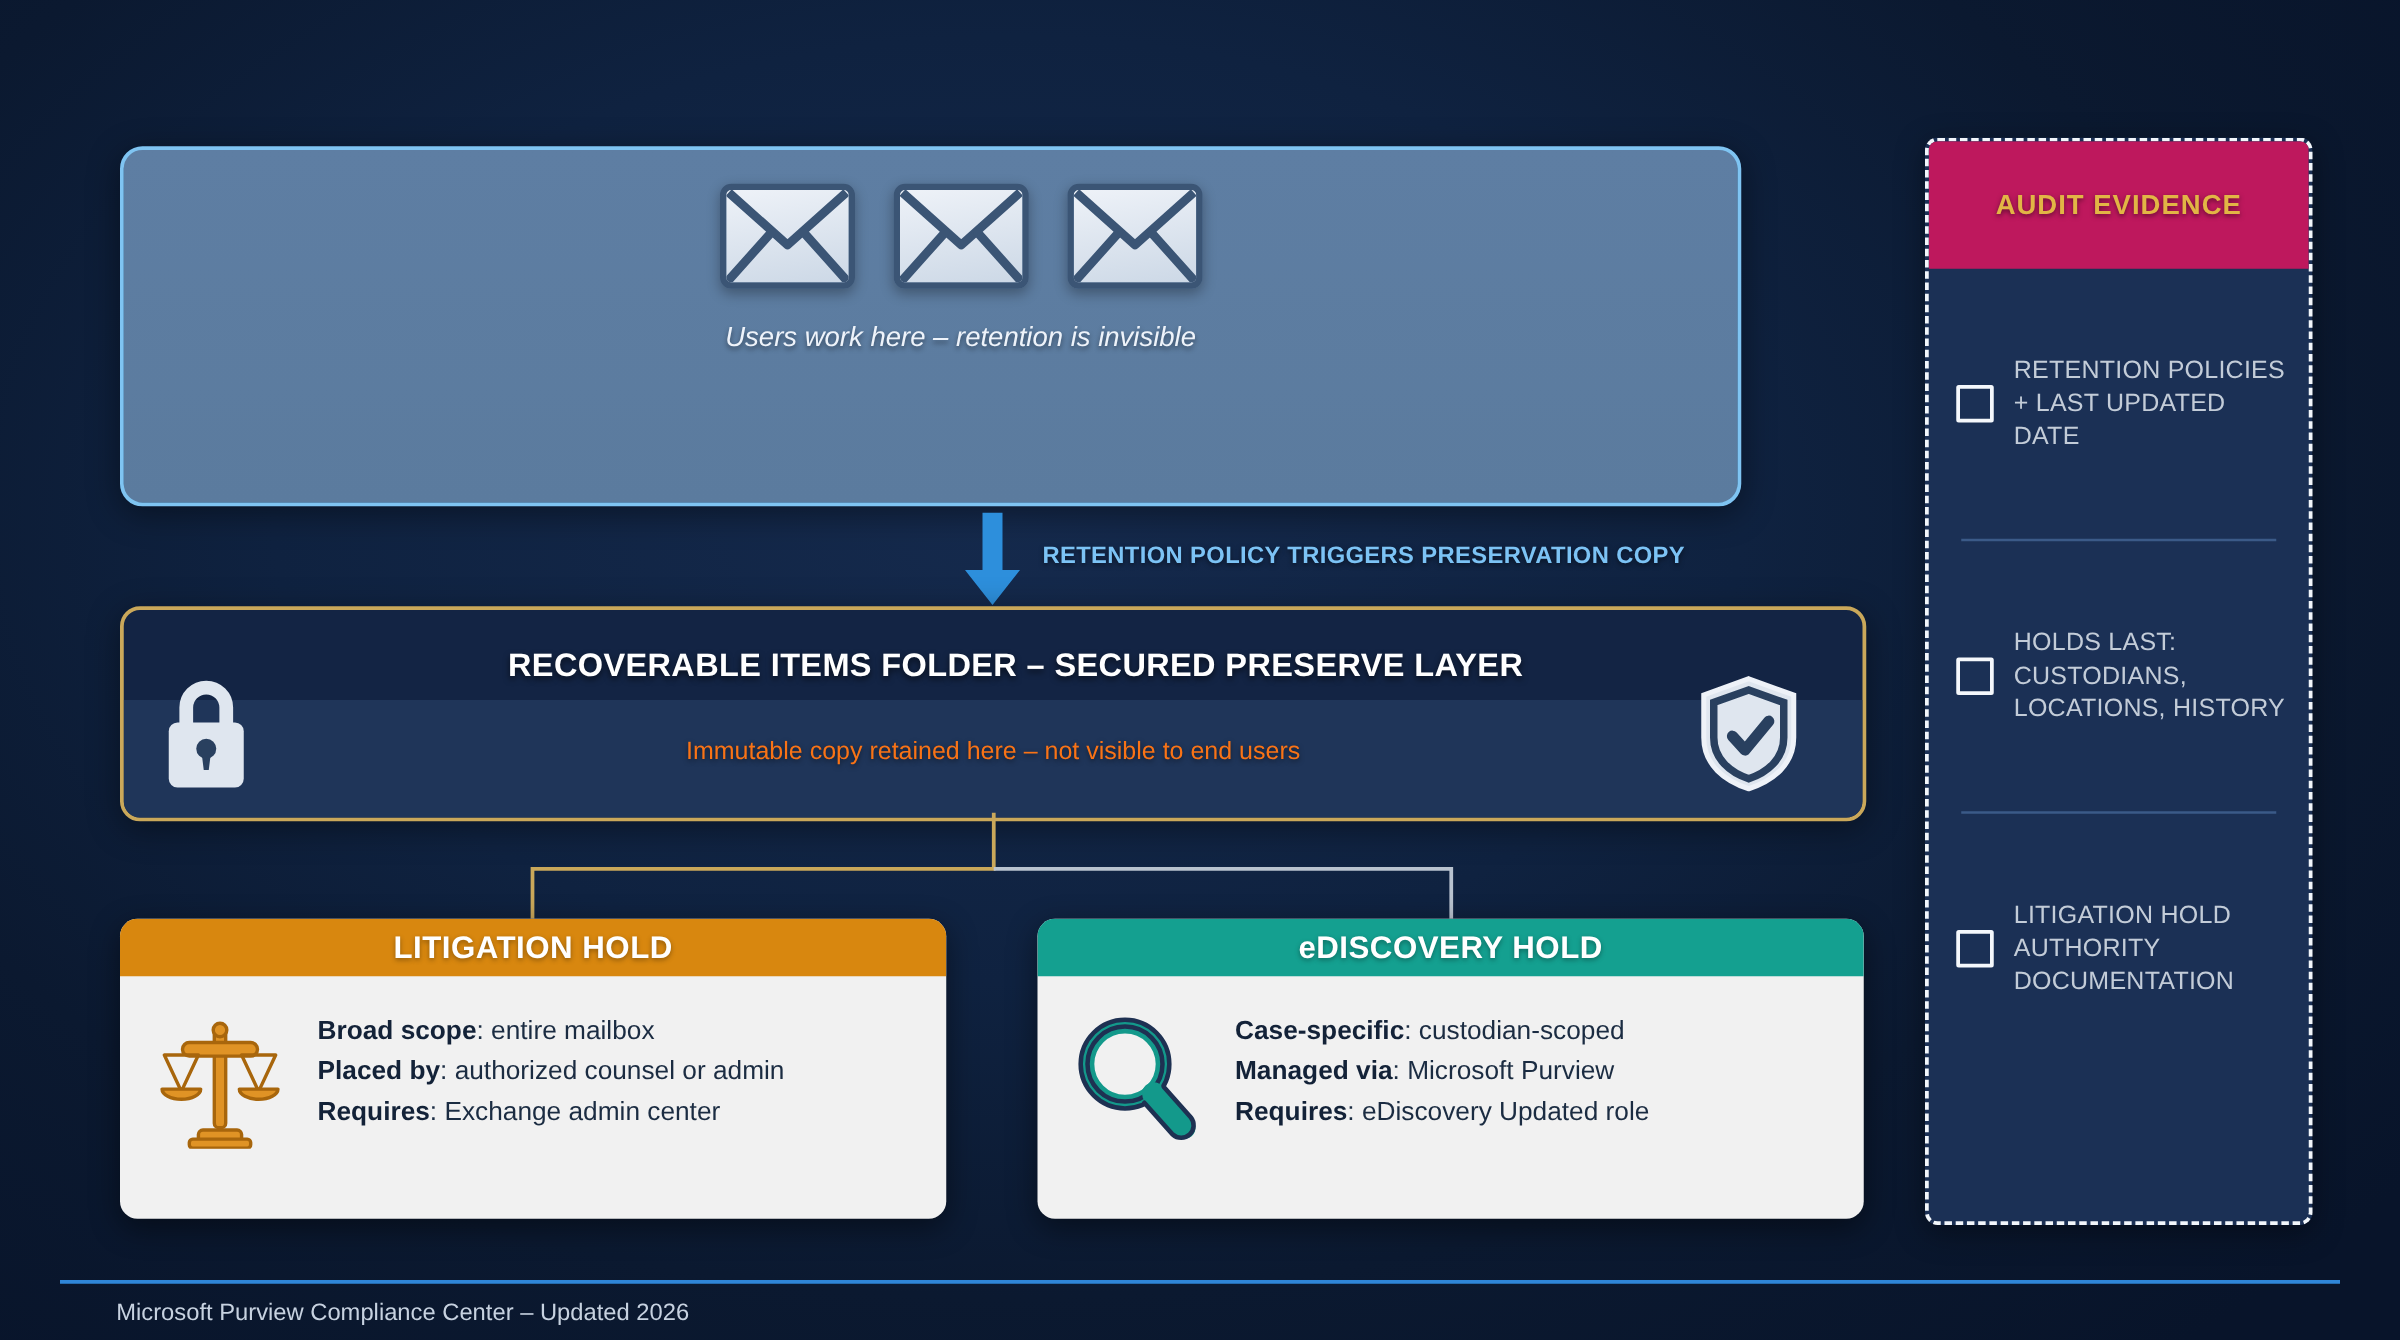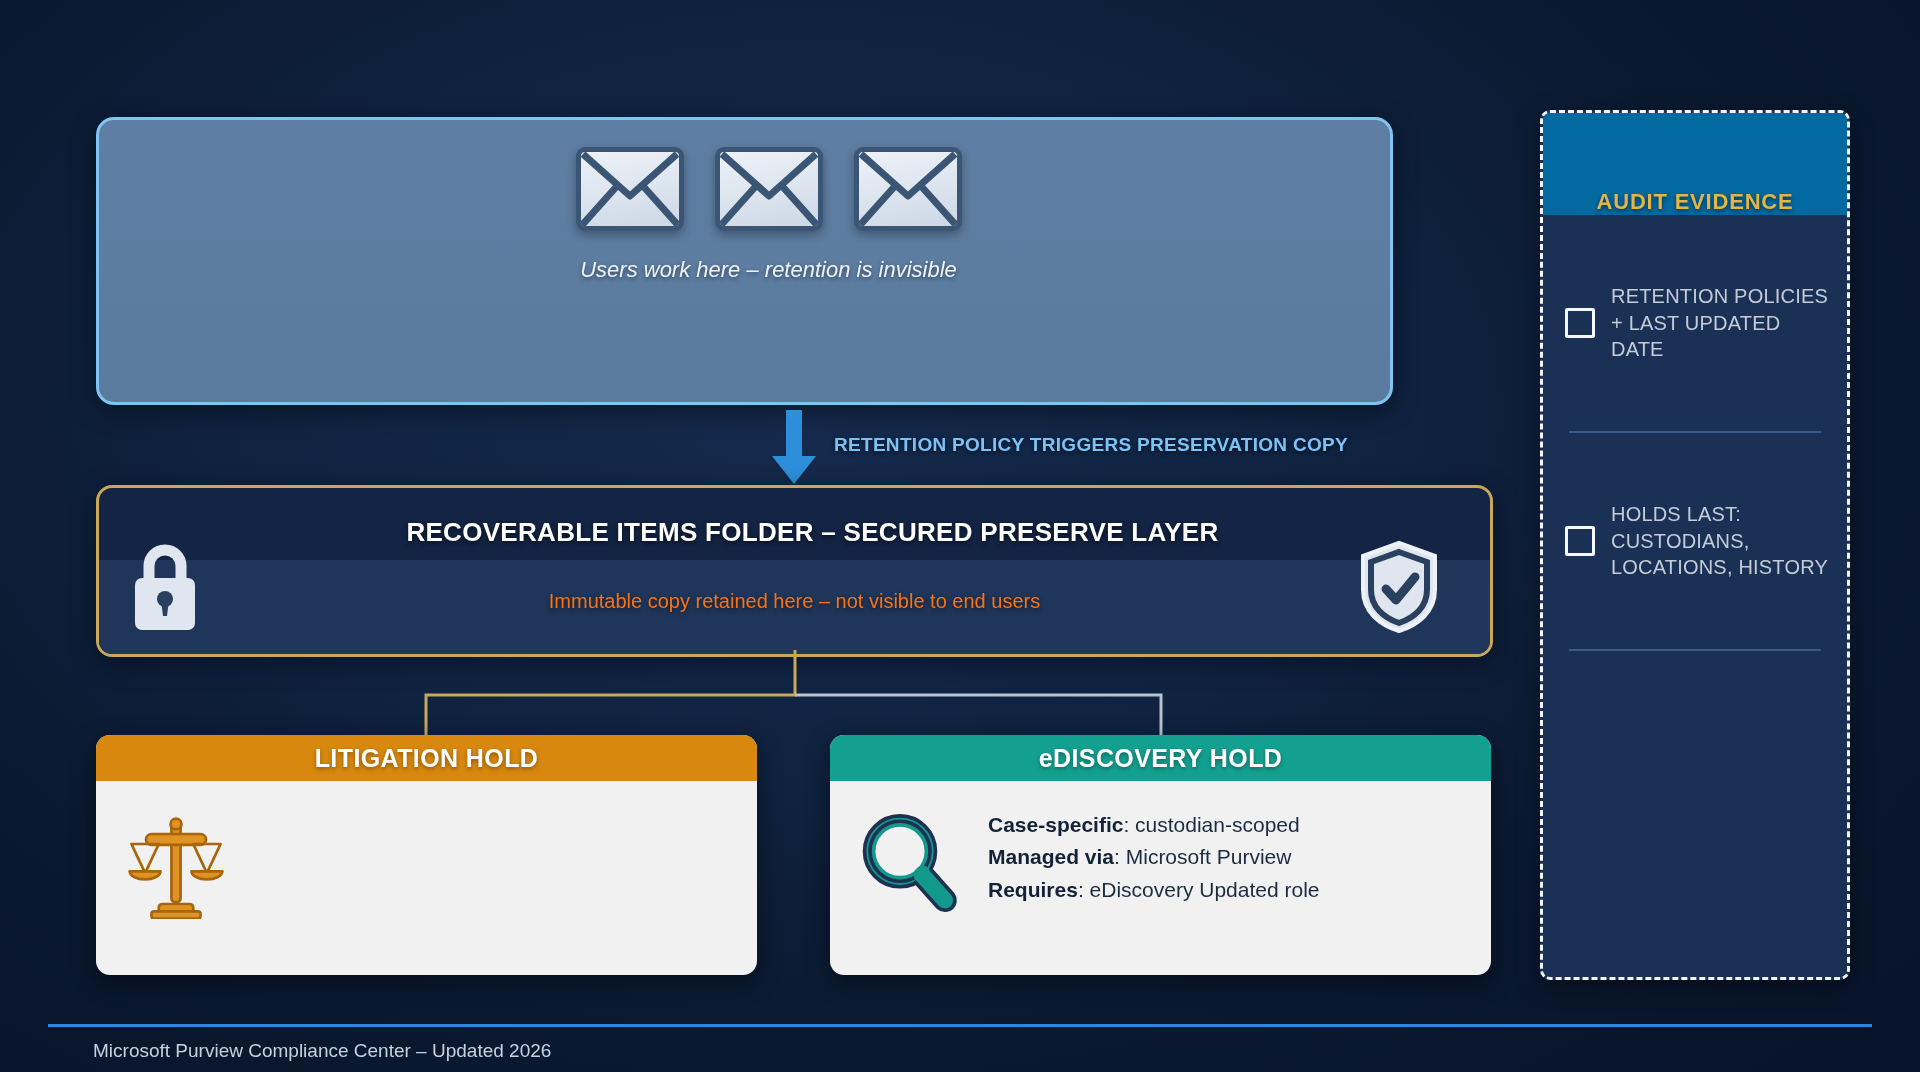--- a/index.html
+++ b/index.html
@@ -218,23 +218,23 @@
     width: 310px;
     height: 870px;
     border: 3px dashed #f2f6fb;
     border-radius: 10px;
     background: #1b3055;
     overflow: hidden;
     box-shadow: 0 6px 24px rgba(0,0,0,0.38);
   }
   #audit-header {
     height: 102px;
-    background: #0369a1;
-    display: flex;
-    align-items: flex-end;
+    background: #be185d;
+    display: flex;
+    align-items: center;
     justify-content: center;
   }
   #audit-title {
     font-size: 22px;
     font-weight: bold;
     letter-spacing: 0.8px;
     color: #e2b545;
     text-shadow: 0 2px 4px rgba(0,0,0,0.5);
   }
   #audit-list { padding: 0; }
@@ -357,20 +357,31 @@
             <rect x="36" y="104" width="38" height="12" rx="4"></rect>
             <rect x="28" y="112" width="54" height="8" rx="3"></rect>
             <circle cx="55" cy="16" r="6"></circle>
             <path d="M6 38 L36 38 L21 70 Z" fill="none"></path>
             <path d="M4 68 a17 9 0 0 0 34 0 Z"></path>
             <path d="M74 38 L104 38 L89 70 Z" fill="none"></path>
             <path d="M72 68 a17 9 0 0 0 34 0 Z"></path>
           </g>
         </svg>
       </div>
+      <div class="hold-lines">
+        <div class="hold-line">
+          <b>Broad scope</b><span>: </span><span>entire mailbox</span>
+        </div>
+        <div class="hold-line">
+          <b>Placed by</b><span>: </span><span>authorized counsel or admin</span>
+        </div>
+        <div class="hold-line">
+          <b>Requires</b><span>: </span><span>Exchange admin center</span>
+        </div>
+      </div>
     </div>
   </div>
 
   <div class="hold-card" id="ediscovery-card">
     <div class="hold-header">eDISCOVERY HOLD</div>
     <div class="hold-body">
       <div class="hold-icon">
         <svg viewBox="0 0 110 120" width="100" height="110" aria-hidden="true">
           <circle cx="44" cy="46" r="33" fill="none" stroke="#13998b" stroke-width="12"></circle>
           <circle cx="44" cy="46" r="33" fill="none" stroke="#1e3152" stroke-width="4"></circle>
@@ -405,19 +416,23 @@
       <div class="audit-item">
         <span class="audit-checkbox"></span>
         <span class="audit-text">RETENTION POLICIES + LAST UPDATED DATE</span>
       </div>
       <div class="audit-divider"></div>
       <div class="audit-item">
         <span class="audit-checkbox"></span>
         <span class="audit-text">HOLDS LAST: CUSTODIANS, LOCATIONS, HISTORY</span>
       </div>
       <div class="audit-divider"></div>
+      <div class="audit-item">
+        <span class="audit-checkbox"></span>
+        <span class="audit-text">LITIGATION HOLD AUTHORITY DOCUMENTATION</span>
+      </div>
     </div>
   </div>
 
   <div id="footer-rule"></div>
   <div id="footer-text">Microsoft Purview Compliance Center – Updated 2026</div>
 
 </div>
 
 </body></html>

